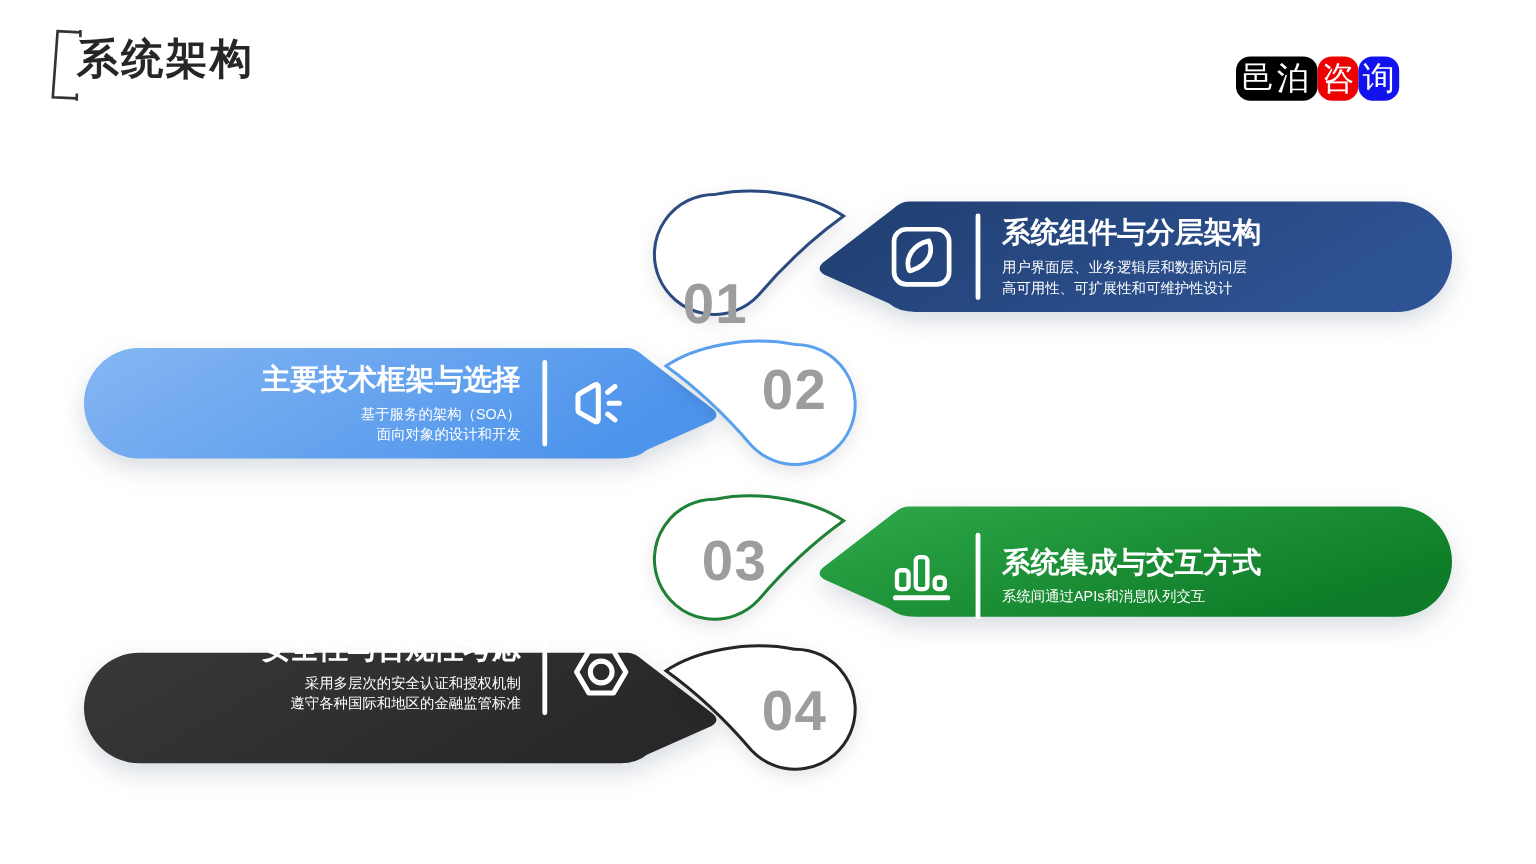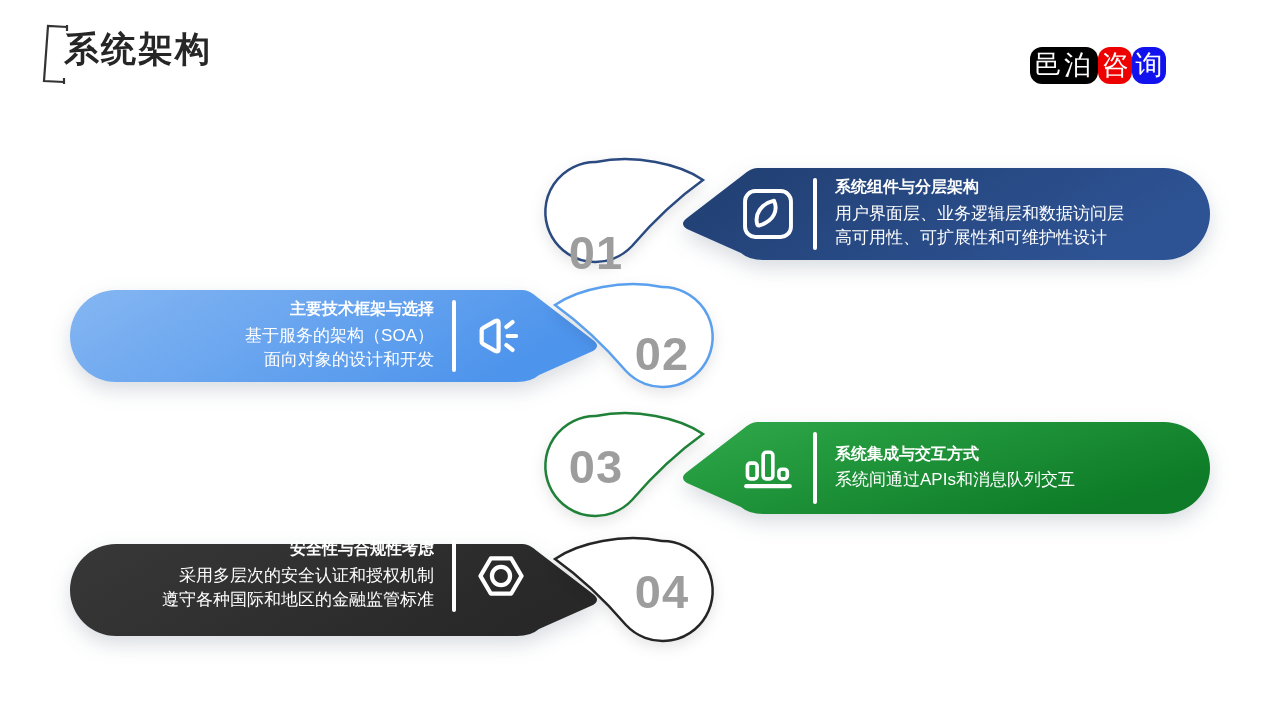--- a/index.html
+++ b/index.html
@@ -23,22 +23,22 @@
   .logo .seg-b{width:34px;background:#ee0000;}
   .logo .seg-c{width:34px;background:#1212ee;}
   
   .pill{position:absolute;filter:drop-shadow(0 8px 10px rgba(40,60,90,.18));}
   .pill-content{
     position:absolute;height:96px;display:flex;align-items:center;z-index:3;
   }
   .pill-content .icon{flex:0 0 auto;}
   .divider{width:4px;height:72px;background:#ffffff;border-radius:2px;flex:0 0 auto;}
   .textblock{color:#ffffff;}
-  .textblock .t{font-size:16px;font-weight:700;margin:0 0 4px 0;line-height:1.3;}
-  .textblock .d{font-size:17px;line-height:1.42;margin:0;}
+  .textblock .t{font-size:24px;font-weight:700;margin:0 0 4px 0;line-height:1.3;}
+  .textblock .d{font-size:12px;line-height:1.42;margin:0;}
   .content-right{left:737px;width:450px;}
   .content-right .icon{margin:0 16px 0 2px;}
   .content-right .divider{margin-right:18px;}
   .content-left{left:98px;width:432px;justify-content:flex-end;}
   .content-left .textblock{text-align:right;flex:1;}
   .content-left .divider{margin:0 16px 0 18px;}
   
   .balloon{position:absolute;z-index:4;filter:drop-shadow(0 5px 7px rgba(0,0,0,.10));}
   .num{
     position:absolute;width:100px;height:100px;z-index:5;
@@ -110,61 +110,61 @@
         <path d="M16 38 Q16 36 18 35 L39 23 Q44 21 44 26 L44 70 Q44 75 39 73 L18 61 Q16 60 16 58 Z"></path>
         <path d="M57 33 L67 25"></path>
         <path d="M59 48 L73 48"></path>
         <path d="M57 63 L67 71"></path>
       </g>
     </svg>
   </div>
   <svg class="balloon" style="left:548px;top:275px;" width="175" height="125">
     <path d="M114 12 A50 50 0 1 1 78 96 C60 75 35 50 7 30 C30 14 75 4 114 12 Z" fill="#ffffff" stroke="#5aa0ef" stroke-width="2.5"></path>
   </svg>
-  <div class="num" style="left:612px;top:303px;">02</div>
+  <div class="num" style="left:612px;top:274px;">02</div>
 
   <svg class="pill" style="left:677px;top:420px;" width="535" height="96">
     <defs>
       <linearGradient id="g3" x1="0" y1="0" x2="1" y2="0.6">
         <stop offset="0" stop-color="#2fa94a"></stop>
           <stop offset="1" stop-color="#0d7b27"></stop>
       </linearGradient>
     </defs>
     <path d="M80 2 L487 2 A46 46 0 0 1 487 94 L86 94 Q72 94 64 87 L10 63 Q2 58 10 52 L66 9 Q74 2 80 2 Z" fill="url(#g3)"></path>
   </svg>
-  <div class="pill-content content-right" style="top:420px;">
+  <div class="pill-content content-right" style="top:432px;">
     <svg class="icon" width="58" height="58" viewBox="0 0 96 96">
       <g fill="none" stroke="#ffffff" stroke-width="6" stroke-linejoin="round" stroke-linecap="round">
         <rect x="14" y="40" width="16" height="26" rx="5"></rect>
         <rect x="40" y="22" width="16" height="44" rx="5"></rect>
         <rect x="66" y="50" width="14" height="16" rx="5"></rect>
         <path d="M12 78 L84 78" stroke-width="7"></path>
       </g>
     </svg>
     <div class="divider"></div>
     <div class="textblock">
       <p class="t">系统集成与交互方式</p>
       <p class="d">系统间通过APIs和消息队列交互</p>
     </div>
   </div>
   <svg class="balloon" style="left:540px;top:404px;" width="175" height="125">
     <path d="M56 12 A50 50 0 1 0 92 96 C110 75 135 50 163 30 C140 14 95 4 56 12 Z" fill="#ffffff" stroke="#1f8038" stroke-width="2.5"></path>
   </svg>
-  <div class="num" style="left:546px;top:416px;">03</div>
+  <div class="num" style="left:562px;top:416px;">03</div>
 
   <svg class="pill" style="left:68px;top:542px;" width="535" height="96">
     <defs>
       <linearGradient id="g4" x1="0" y1="0" x2="1" y2="0.3">
         <stop offset="0" stop-color="#383838"></stop>
           <stop offset="1" stop-color="#282828"></stop>
       </linearGradient>
     </defs>
     <path d="M455 2 L48 2 A46 46 0 0 0 48 94 L449 94 Q463 94 471 87 L525 63 Q533 58 525 52 L469 9 Q461 2 455 2 Z" fill="url(#g4)"></path>
   </svg>
-  <div class="pill-content content-left" style="top:528px;">
+  <div class="pill-content content-left" style="top:512px;">
     <div class="textblock">
       <p class="t">安全性与合规性考虑</p>
       <p class="d">采用多层次的安全认证和授权机制</p>
       <p class="d">遵守各种国际和地区的金融监管标准</p>
     </div>
     <div class="divider"></div>
     <svg class="icon" width="58" height="58" viewBox="0 0 96 96">
       <g fill="none" stroke="#ffffff" stroke-width="7" stroke-linejoin="round" stroke-linecap="round">
         <path d="M14 48 L31 19 L65 19 L82 48 L65 77 L31 77 Z"></path>
         <circle cx="48" cy="48" r="15"></circle>

